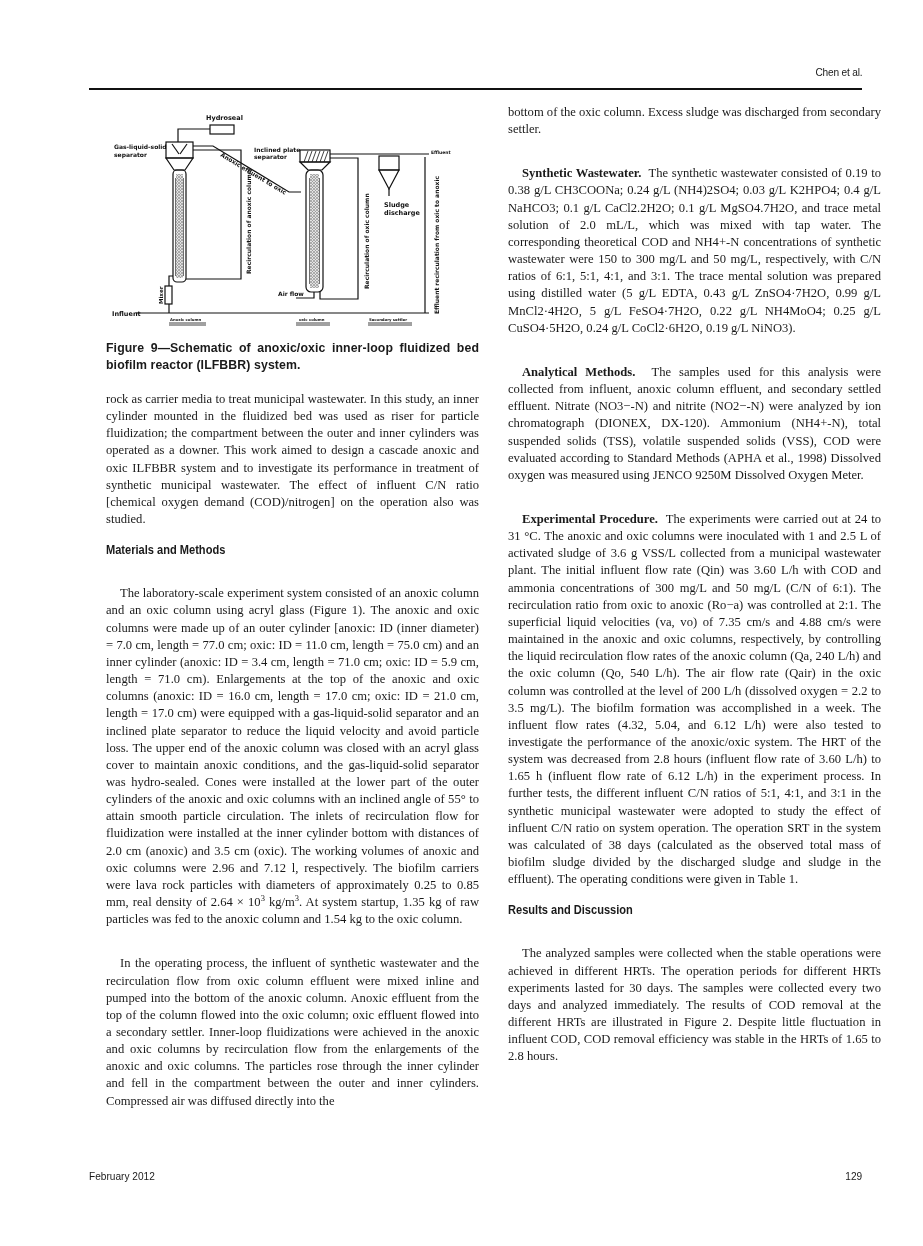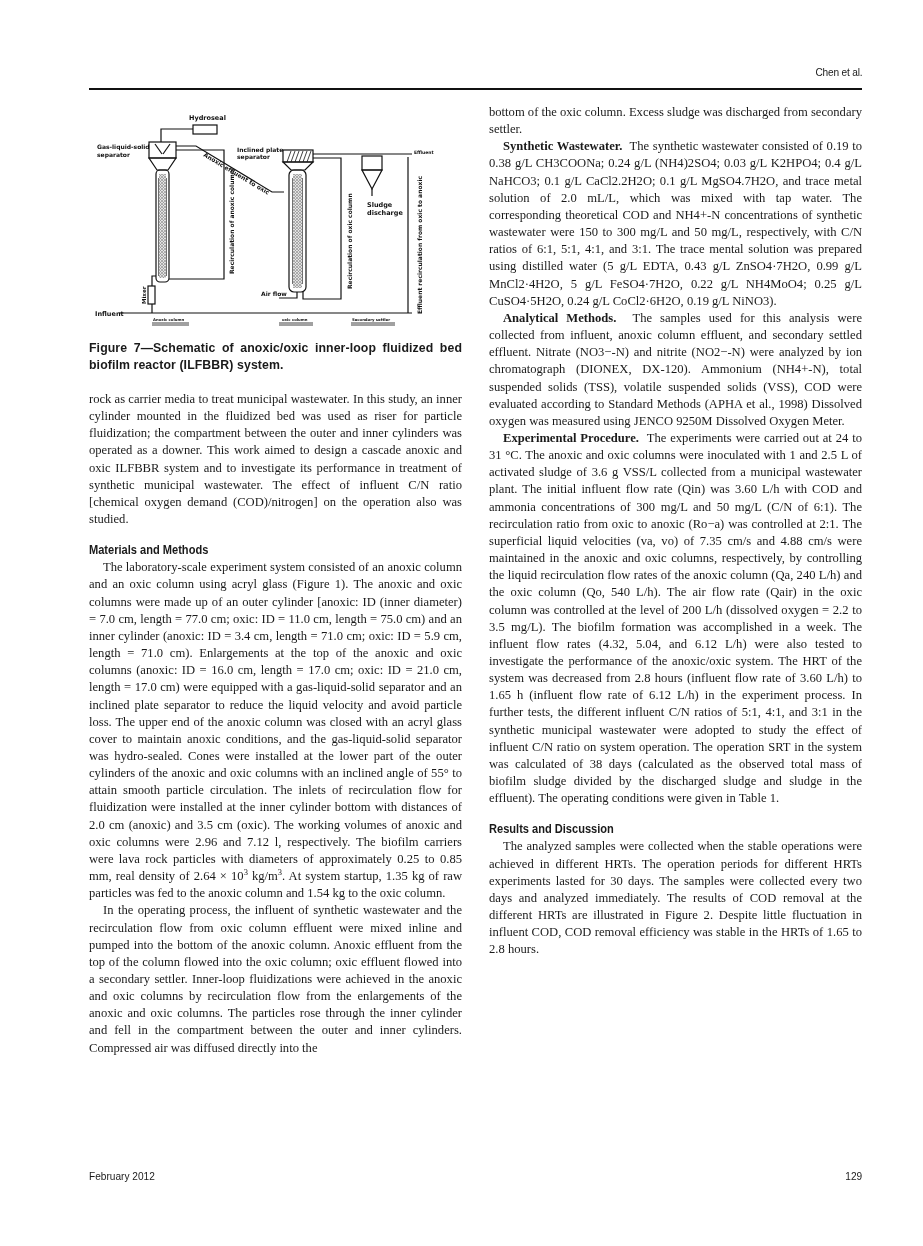--- a/index.html
+++ b/index.html
@@ -7,28 +7,28 @@
   body { position: relative; color: #1a1a1a; font-family: "Liberation Serif", "DejaVu Serif", serif; }
 
   .running-head {
     position: absolute; top: 66px; right: 61px;
     font-family: "Liberation Sans", "DejaVu Sans", sans-serif;
     font-size: 11.5px; letter-spacing: -0.2px; transform: scaleX(0.88); transform-origin: right center;
   }
   .head-rule { position: absolute; top: 88px; left: 89px; width: 773px; height: 2px; background: #111; }
 
   .col { position: absolute; top: 104px; width: 373px; }
-  .col-left { left: 89px; }
-  .col-right { left: 489px; }
+  .col-left { left: 106px; }
+  .col-right { left: 508px; }
 
   p.body {
     font-size: 12.6px; line-height: 17.15px; text-align: justify; hyphens: none;
     word-spacing: 0px;
   }
-  p.indent { text-indent: 14px; }
+  p.indent { text-indent: 14px; margin-top: 27px; }
   .runin { font-weight: bold; }
 
   h2.sec {
     font-family: "Liberation Sans", "DejaVu Sans", sans-serif;
     font-size: 12.3px; font-weight: bold; transform: scaleX(0.9); transform-origin: left center;
     margin-top: 14px; margin-bottom: 1px; line-height: 16px;
   }
 
   .figure { position: relative; width: 373px; height: 222px; }
   .figure svg { position: absolute; left: 0; top: 0; }
@@ -146,21 +146,21 @@
       <text class="svg-label" x="278" y="103" font-size="6.5">Sludge</text>
       <text class="svg-label" x="278" y="111" font-size="6.5">discharge</text>
       <text class="svg-label" x="172" y="192" font-size="6">Air flow</text>
       <text class="svg-label" x="0" y="0" font-size="5.5" transform="translate(57,200) rotate(-90)">Mixer</text>
       <text class="svg-label" x="6" y="212" font-size="6.5">Influent</text>
       <text class="svg-label" x="64" y="217" font-size="3.8">Anoxic column</text>
       <text class="svg-label" x="193" y="217" font-size="3.8">oxic column</text>
       <text class="svg-label" x="263" y="217" font-size="3.8">Secondary settler</text>
     </svg>
   </div>
-  <div class="fig-caption">Figure 7—Schematic of anoxic/oxic inner-loop fluidized bed biofilm reactor (ILFBBR) system.</div>
+  <div class="fig-caption">Figure 9—Schematic of anoxic/oxic inner-loop fluidized bed biofilm reactor (ILFBBR) system.</div>
 
   <p class="body after-caption">rock as carrier media to treat municipal wastewater. In this study, an inner cylinder mounted in the fluidized bed was used as riser for particle fluidization; the compartment between the outer and inner cylinders was operated as a downer. This work aimed to design a cascade anoxic and oxic ILFBBR system and to investigate its performance in treatment of synthetic municipal wastewater. The effect of influent C/N ratio [chemical oxygen demand (COD)/nitrogen] on the operation also was studied.</p>
 
   <h2 class="sec">Materials and Methods</h2>
   <p class="body indent"><span>The laboratory-scale experiment system consisted of an anoxic column and an oxic column using acryl glass (Figure 1). The anoxic and oxic columns were made up of an outer cylinder [anoxic: ID (inner diameter) = 7.0 cm, length = 77.0 cm; oxic: ID = 11.0 cm, length = 75.0 cm) and an inner cylinder (anoxic: ID = 3.4 cm, length = 71.0 cm; oxic: ID = 5.9 cm, length = 71.0 cm). Enlargements at the top of the anoxic and oxic columns (anoxic: ID = 16.0 cm, length = 17.0 cm; oxic: ID = 21.0 cm, length = 17.0 cm) were equipped with a gas-liquid-solid separator and an inclined plate separator to reduce the liquid velocity and avoid particle loss. The upper end of the anoxic column was closed with an acryl glass cover to maintain anoxic conditions, and the gas-liquid-solid separator was hydro-sealed. Cones were installed at the lower part of the outer cylinders of the anoxic and oxic columns with an inclined angle of 55° to attain smooth particle circulation. The inlets of recirculation flow for fluidization were installed at the inner cylinder bottom with distances of 2.0 cm (anoxic) and 3.5 cm (oxic). The working volumes of anoxic and oxic columns were 2.96 and 7.12 l, respectively. The biofilm carriers were lava rock particles with diameters of approximately 0.25 to 0.85 mm, real</span><span> density of 2.64 × 10</span><sup>3</sup><span> kg/m</span><sup>3</sup><span>. At system startup, 1.35 kg of raw particles was fed to the anoxic column and 1.54 kg to the oxic column.</span></p>
   <p class="body indent">In the operating process, the influent of synthetic wastewater and the recirculation flow from oxic column effluent were mixed inline and pumped into the bottom of the anoxic column. Anoxic effluent from the top of the column flowed into the oxic column; oxic effluent flowed into a secondary settler. Inner-loop fluidizations were achieved in the anoxic and oxic columns by recirculation flow from the enlargements of the anoxic and oxic columns. The particles rose through the inner cylinder and fell in the compartment between the outer and inner cylinders. Compressed air was diffused directly into the</p>
 </div>
 
 <div class="col col-right">
   <p class="body">bottom of the oxic column. Excess sludge was discharged from secondary settler.</p>

